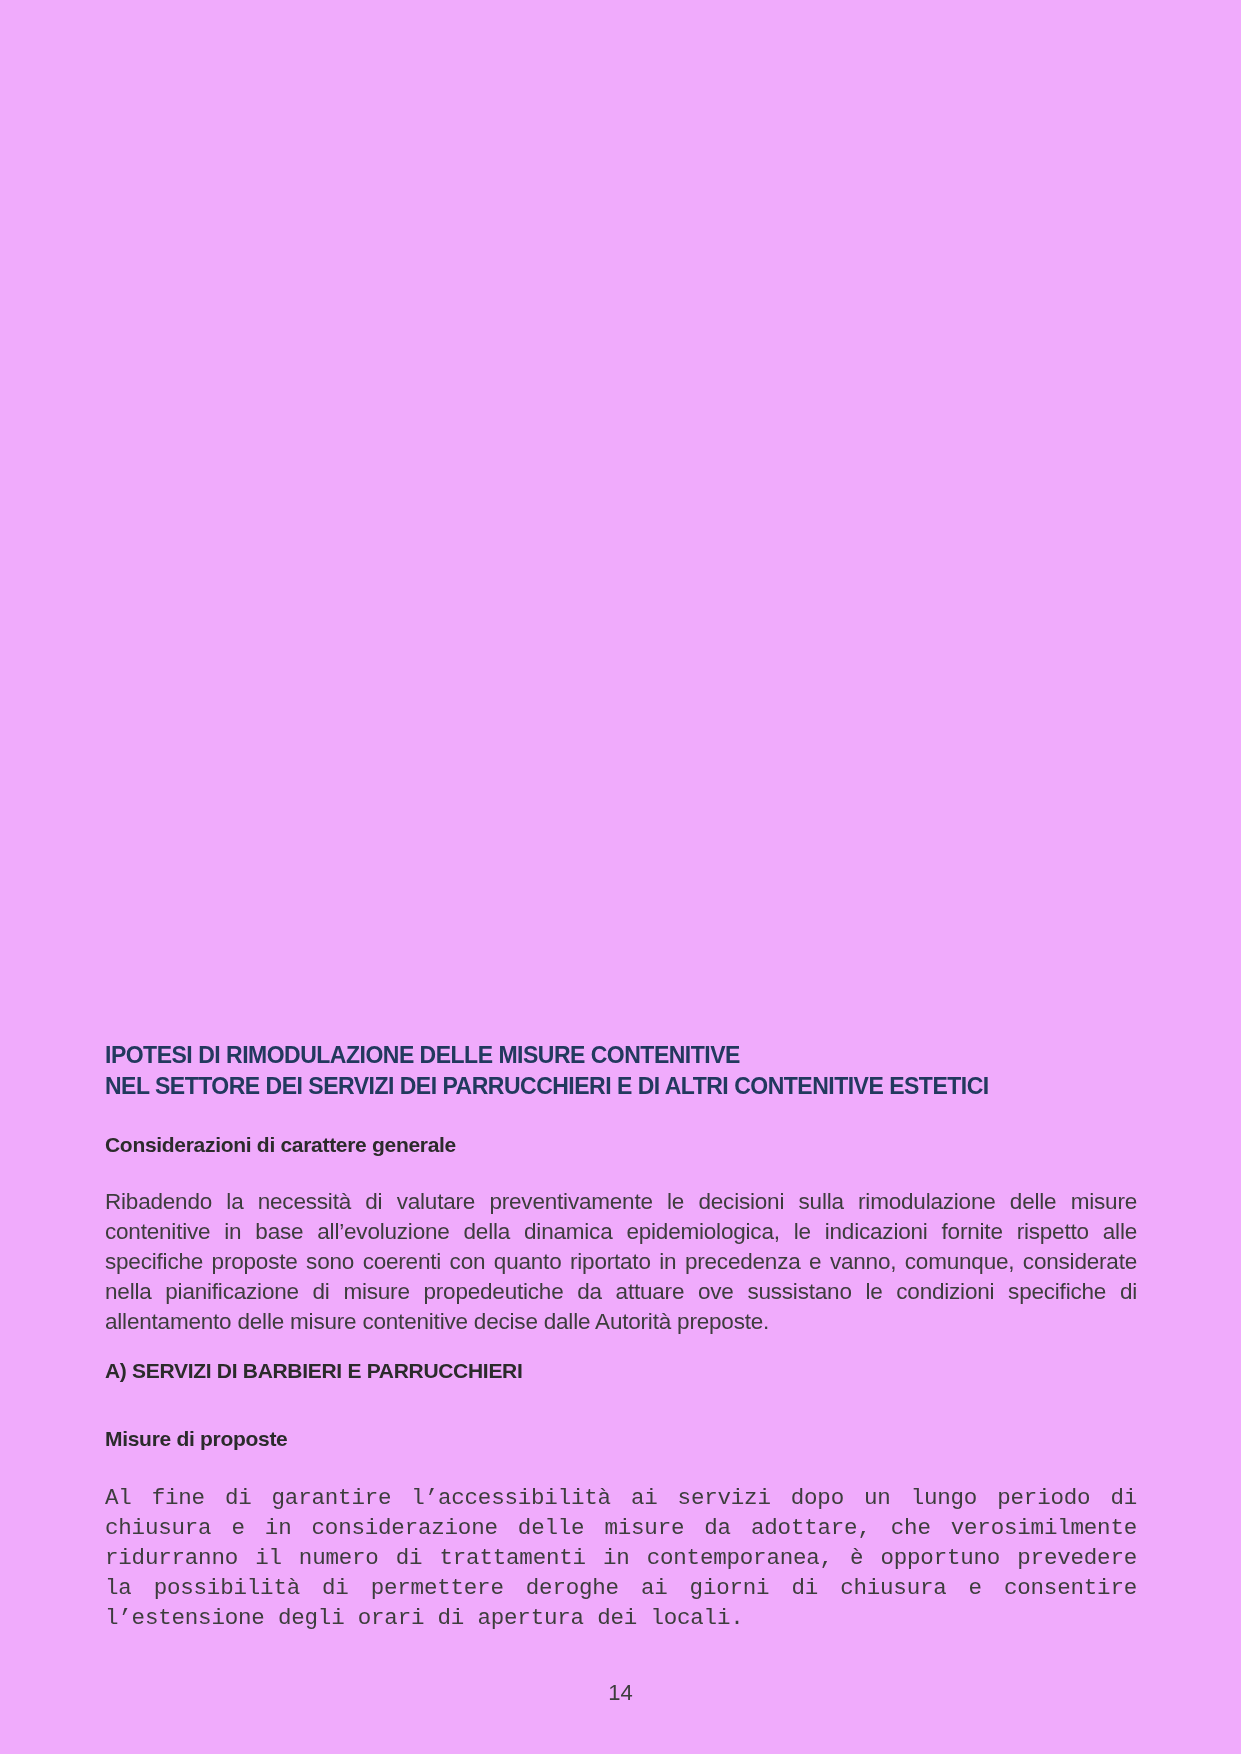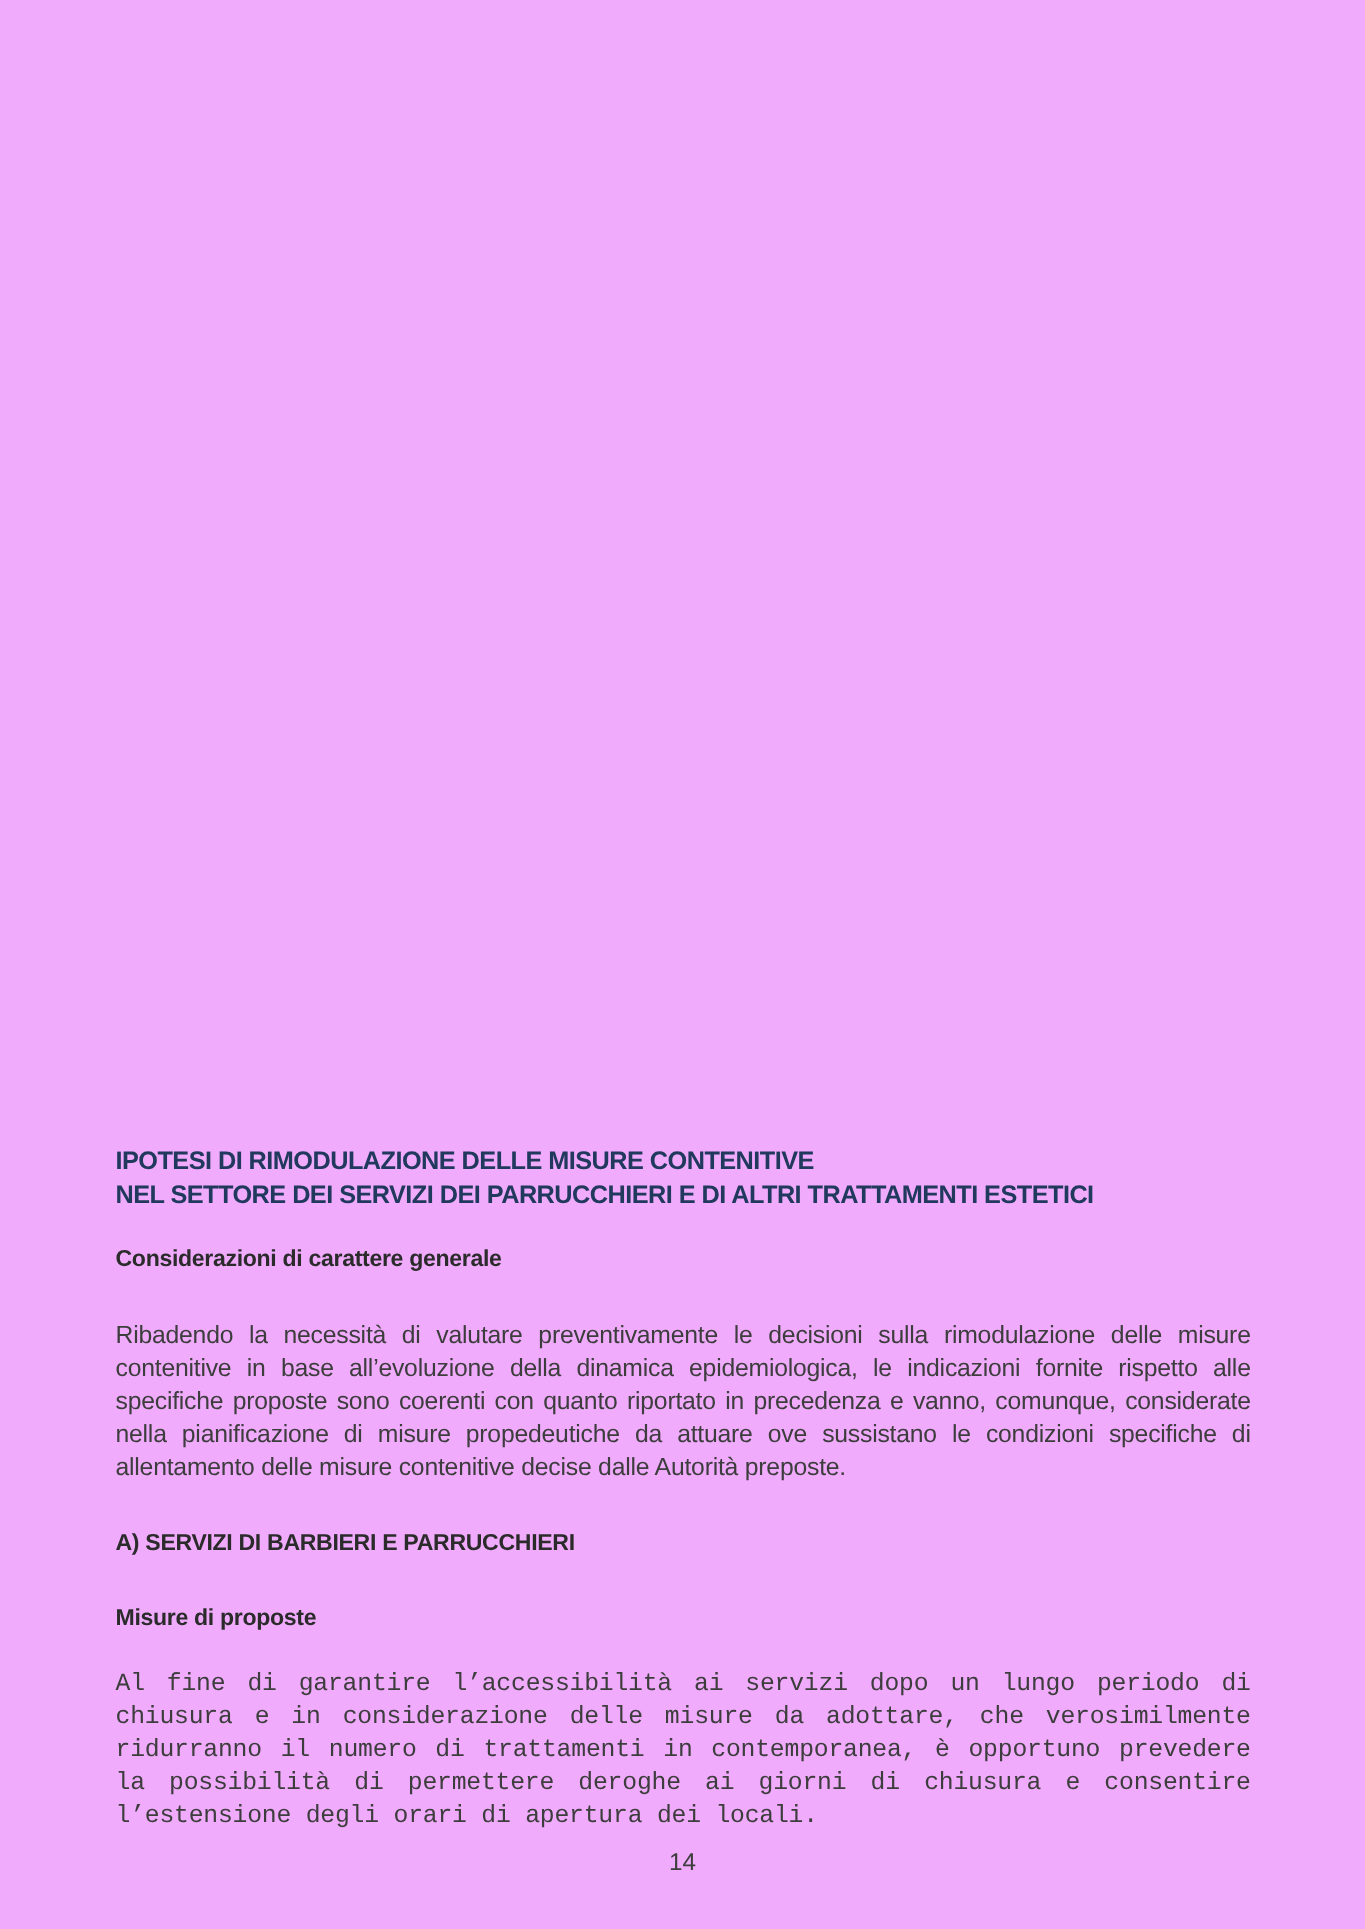--- a/index.html
+++ b/index.html
@@ -37,34 +37,34 @@
   .heading {
     margin: 0;
     padding: 0;
     color: #2b2b2b;
     font-size: 21px;
     font-weight: 700;
     line-height: 28px;
     letter-spacing: -0.3px;
   }
   .heading-general   { margin-top: 29px; }
-  .heading-section-a { margin-top: 40px; }
+  .heading-section-a { margin-top: 20px; }
   .heading-misure    { margin-top: 40px; }
   .body-par {
     margin: 0;
     padding: 0;
     color: #3d3d3d;
     font-size: 22.5px;
     font-weight: 400;
     line-height: 30px;
     letter-spacing: -0.2px;
     text-align: justify;
     text-justify: inter-word;
   }
-  .par-general { margin-top: 40px; }
+  .par-general { margin-top: 28px; }
   .par-misure  { margin-top: 30px; font-family: Liberation Mono, monospace; }
   .page-footer {
     position: absolute;
     top: 1678px;
     left: 0;
     width: 100%;
     text-align: center;
     color: #3d3d3d;
     font-size: 22px;
     line-height: 30px;
@@ -72,21 +72,21 @@
 </style>
 </head>
 <body>
 
 <div class="page">
 
   <div class="content">
 
     <h1 class="doc-title">
       <span class="title-line">IPOTESI DI RIMODULAZIONE DELLE MISURE CONTENITIVE</span>
-      <span class="title-line">NEL SETTORE DEI SERVIZI DEI PARRUCCHIERI E DI ALTRI TRATTAMENTI ESTETICI</span>
+      <span class="title-line">NEL SETTORE DEI SERVIZI DEI PARRUCCHIERI E DI ALTRI CONTENITIVE ESTETICI</span>
     </h1>
 
     <h2 class="heading heading-general">Considerazioni di carattere generale</h2>
 
     <p class="body-par par-general">Ribadendo la necessità di valutare preventivamente le decisioni sulla rimodulazione delle misure contenitive in base all’evoluzione della dinamica epidemiologica, le indicazioni fornite rispetto alle specifiche proposte sono coerenti con quanto riportato in precedenza e vanno, comunque, considerate nella pianificazione di misure propedeutiche da attuare ove sussistano le condizioni specifiche di allentamento delle misure contenitive decise dalle Autorità preposte.</p>
 
     <h2 class="heading heading-section-a">A) SERVIZI DI BARBIERI E PARRUCCHIERI</h2>
 
     <h3 class="heading heading-misure">Misure di proposte</h3>
 

